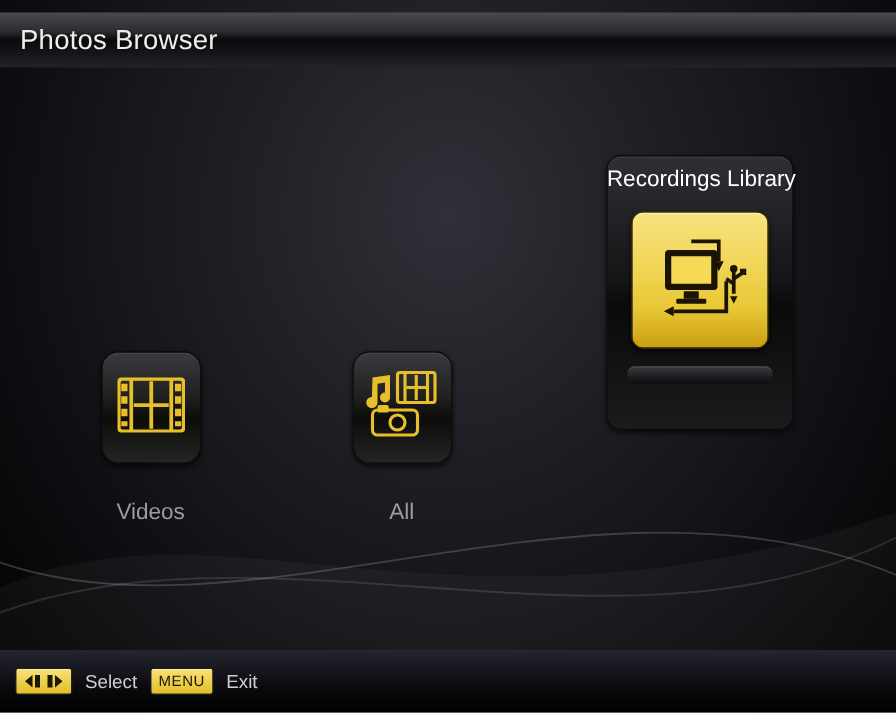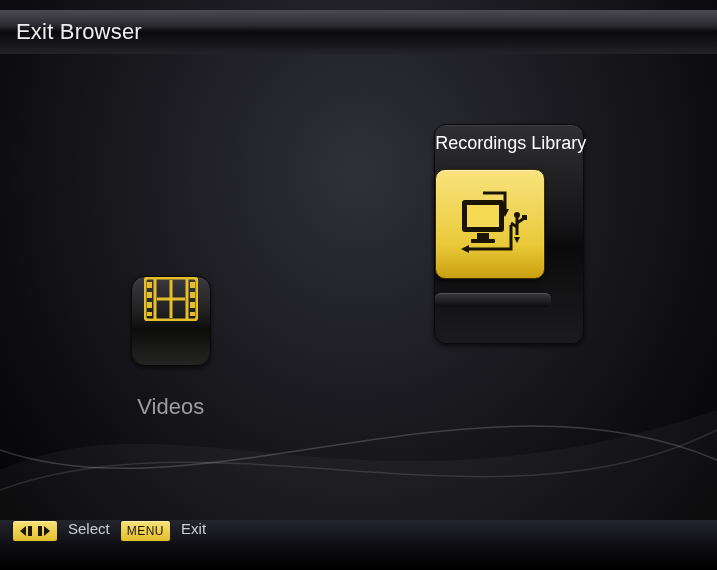--- a/index.html
+++ b/index.html
@@ -34,20 +34,21 @@
     pointer-events: none;
   }
 
   
   .footer {
     position: absolute;
     bottom: 0; left: 0; right: 0;
     height: 50px;
     background: linear-gradient(to bottom, #252530, #0c0c10 55%, #000);
     display: flex;
+    align-items: center;
     gap: 10px;
     padding: 0 12px;
   }
   .key-badge {
     display: inline-flex;
     align-items: center;
     justify-content: center;
     background: linear-gradient(to bottom, #f8e27a, #e3be29);
     border: 1px solid #1a1a1a;
     border-radius: 3px;
@@ -85,27 +86,28 @@
     width: 96px;
   }
   .tile-icon-box {
     width: 80px;
     height: 90px;
     border-radius: 14px;
     background: linear-gradient(to bottom, #3a3a40 0%, #20201f 40%, #0c0c0a 60%, #242422 100%);
     border: 1px solid #0a0a0a;
     box-shadow: 0 2px 4px rgba(0,0,0,.6), inset 0 1px 0 rgba(255,255,255,.08);
     display: flex;
+    align-items: center;
     justify-content: center;
     position: relative;
   }
   .tile-label {
     margin-top: 28px;
     color: #9d9d9d;
-    font-size: 22px;
+    font-size: 18px;
   }
 
   
   .tile.selected {
     width: 170px;
     position: relative;
     transform: translateY(-76px);
   }
   .tile.selected .tile-icon-box {
     width: 150px;
@@ -145,21 +147,21 @@
     margin-top: 4px;
     border-radius: 6px;
     background: linear-gradient(to bottom, #3a3a3e, #0c0c0e);
     box-shadow: inset 0 1px 0 rgba(255,255,255,.15);
   }
 </style>
 </head>
 <body>
 
 <div class="header">
-  <div class="header-title">Exit Browser</div>
+  <div class="header-title">Photos Browser</div>
 </div>
 
 <div class="tiles">
 
   <div class="tile">
     <div class="tile-icon-box">
       <span>
         <svg width="54" height="44" viewBox="0 0 54 44">
           <rect x="1" y="1" width="52" height="42" rx="3" fill="none" stroke="#e7bf2b" stroke-width="3"></rect>
           <line x1="11" y1="1" x2="11" y2="43" stroke="#e7bf2b" stroke-width="3"></line>
@@ -175,20 +177,41 @@
           <line x1="27" y1="3" x2="27" y2="41" stroke="#e7bf2b" stroke-width="3"></line>
           <line x1="13" y1="22" x2="41" y2="22" stroke="#e7bf2b" stroke-width="3"></line>
         </svg>
       </span>
     </div>
     <div class="tile-label">Videos</div>
   </div>
 
 
 
+  <div class="tile">
+    <div class="tile-icon-box">
+      <span>
+        <svg width="60" height="56" viewBox="0 0 60 56">
+
+          <rect x="26" y="2" width="30" height="24" rx="2" fill="none" stroke="#e7bf2b" stroke-width="2.5"></rect>
+          <line x1="32" y1="2" x2="32" y2="26" stroke="#e7bf2b" stroke-width="2.5"></line>
+          <line x1="50" y1="2" x2="50" y2="26" stroke="#e7bf2b" stroke-width="2.5"></line>
+          <line x1="41" y1="4" x2="41" y2="24" stroke="#e7bf2b" stroke-width="2.5"></line>
+          <line x1="33" y1="14" x2="49" y2="14" stroke="#e7bf2b" stroke-width="2.5"></line>
+
+          <path d="M6 6 L20 4 L20 22 A4 4 0 1 1 16 18 L16 10 L10 11 L10 26 A4.5 4.5 0 1 1 5.5 21.5 Z" fill="#e7bf2b"></path>
+
+          <rect x="6" y="32" width="36" height="20" rx="4" fill="none" stroke="#e7bf2b" stroke-width="2.5"></rect>
+          <rect x="10" y="28" width="9" height="6" rx="1.5" fill="#e7bf2b"></rect>
+          <circle cx="26" cy="42" r="6" fill="none" stroke="#e7bf2b" stroke-width="2.5"></circle>
+        </svg>
+      </span>
+    </div>
+    <div class="tile-label">All</div>
+  </div>
 
   <div class="tile selected">
     <div class="tile-icon-box">
       <div class="selected-title">Recordings Library</div>
       <div class="selected-inner">
         <span>
           <svg width="86" height="86" viewBox="0 0 86 86">
 
             <rect x="16" y="22" width="40" height="30" rx="2" fill="#1b1400" stroke="#1b1400" stroke-width="2"></rect>
             <rect x="20" y="26" width="32" height="22" fill="#f6da55"></rect>

